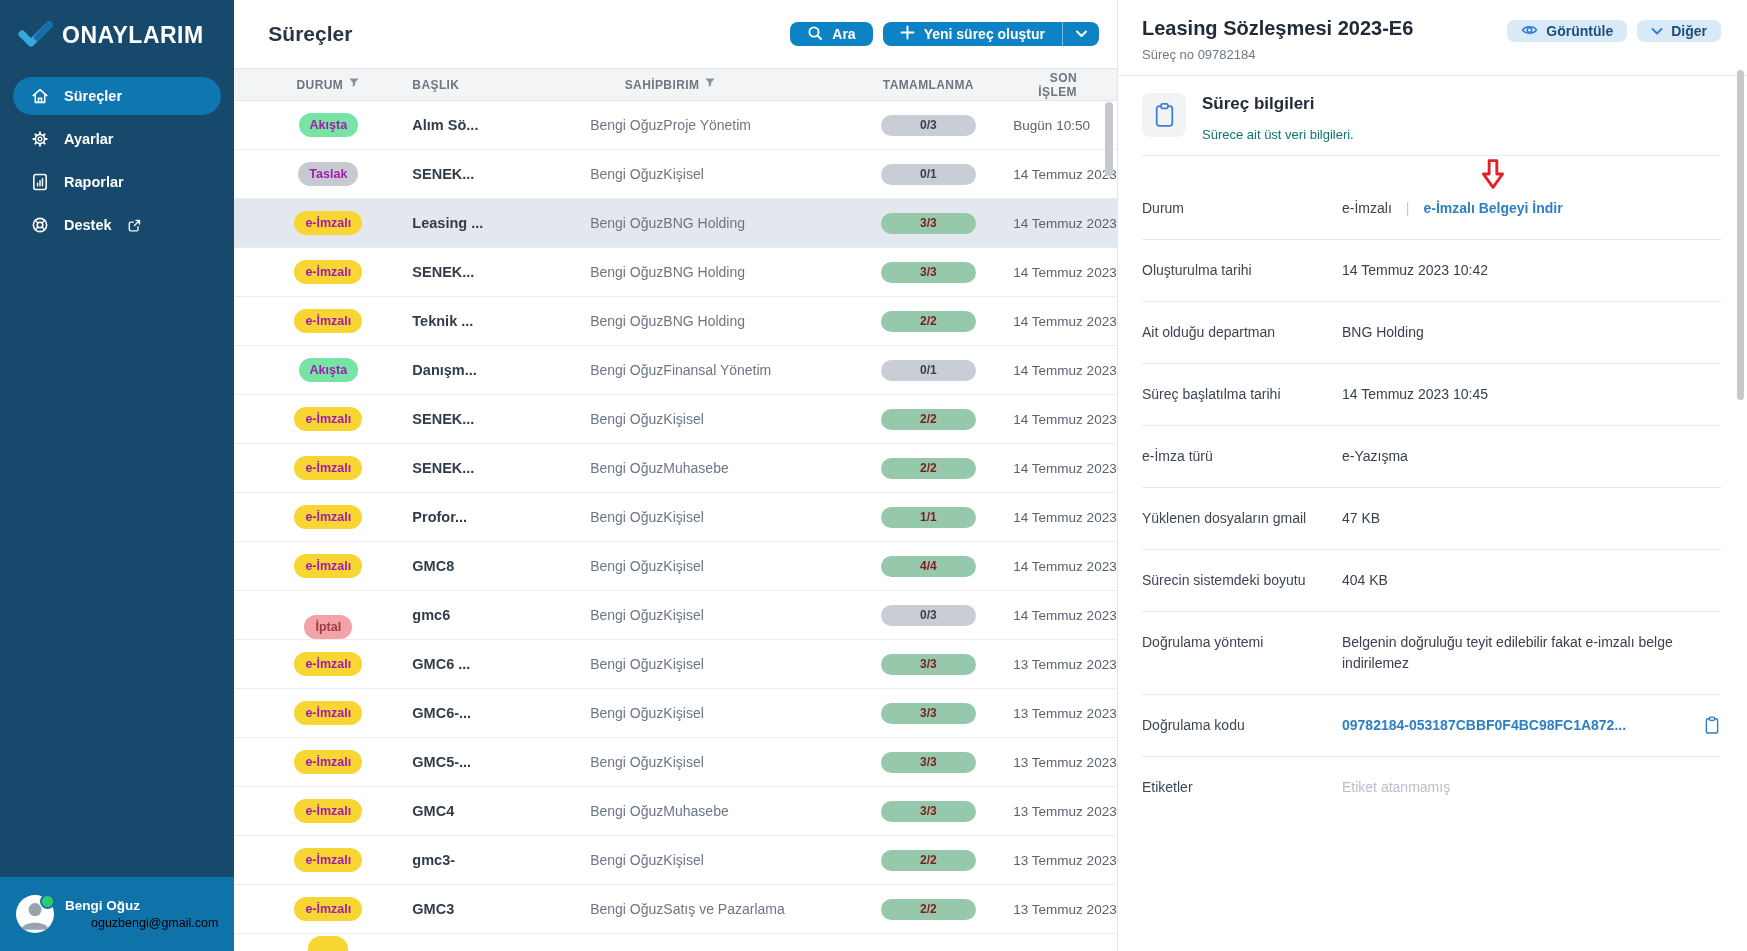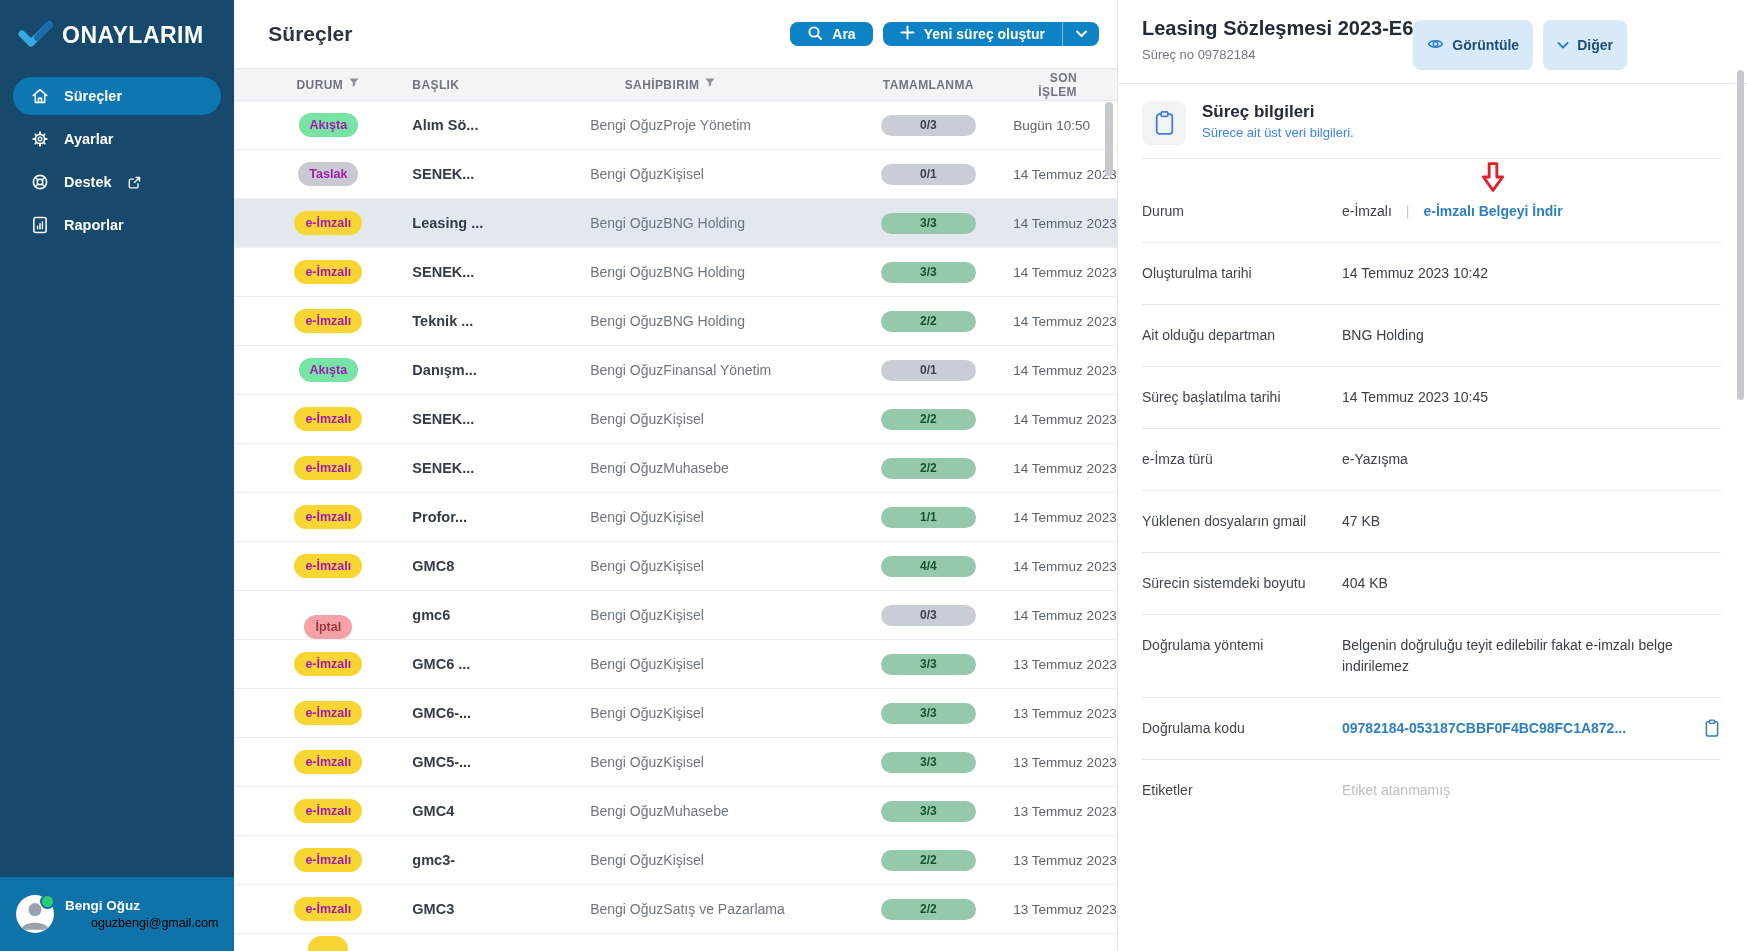--- a/index.html
+++ b/index.html
@@ -59,38 +59,38 @@
     font-size:12.5px;font-weight:700;color:#a21caf;white-space:nowrap;}
   .badge[data-type="green"]{background:var(--badge_green);}
   .badge[data-type="yellow"]{background:var(--badge_yellow);}
   .badge[data-type="gray"]{background:var(--badge_gray);}
   .badge[data-type="red"]{background:var(--badge_red);color:#9c3b44;margin-top:24px;}
   .cell-title{font-size:14.5px;font-weight:700;color:#333c49;white-space:nowrap;overflow:hidden;}
   .cell-owner,.cell-unit{font-size:14px;color:#6d7684;white-space:nowrap;}
   .pill{width:95px;height:21px;border-radius:11px;display:flex;align-items:center;justify-content:center;
     font-size:12px;font-weight:700;color:#3a414d;}
   .pill[data-type="gray"]{background:var(--pill_gray);}
-  .pill[data-type="green"]{background:var(--pill_green);color:#14532d;}
+  .pill[data-type="green"]{background:var(--pill_green);color:#7f1d1d;}
   .cell-last{font-size:13.5px;color:#5a6370;white-space:nowrap;}
   .row-partial{height:18px;overflow:hidden;border-bottom:none;}
   .row-partial .badge{margin-top:12px;width:40px;height:26px;box-sizing:border-box;}
   .t-scrollthumb{position:absolute;top:102px;right:4px;width:8px;height:74px;border-radius:4px;background:#c6cad0;cursor:pointer;}
 
   
   .panel{flex:0 0 629px;position:relative;background:#fff;display:flex;flex-direction:column;}
-  .p-header{display:flex;align-items:flex-start;padding:17px 26px 13px 24px;border-bottom:1px solid #e8eaed;}
+  .p-header{display:flex;justify-content:space-between;align-items:flex-start;padding:17px 26px 13px 24px;border-bottom:1px solid #e8eaed;}
   .p-title{font-size:20px;font-weight:700;color:#222b38;}
   .p-sub{font-size:13px;color:#6f7884;margin-top:7px;}
   .p-buttons{display:flex;gap:10px;padding-top:3px;}
-  .btn-light{display:flex;align-items:center;gap:8px;height:50px;padding:0 14px;border:none;border-radius:8px;
+  .btn-light{display:flex;align-items:center;gap:8px;height:22px;padding:0 14px;border:none;border-radius:8px;
     background:var(--light_button_bg);color:var(--light_button_text);font-size:14px;font-weight:700;cursor:pointer;font-family:inherit;}
   .p-section{display:flex;gap:16px;align-items:flex-start;padding:17px 24px 13px;}
   .icon-box{width:44px;height:44px;border-radius:8px;background:#f1f3f5;display:flex;align-items:center;justify-content:center;}
   .sec-title{font-size:17px;font-weight:700;color:#222b38;margin-top:1px;}
-  .sec-sub{font-size:13px;color:#3b82f6;margin-top:3px;}
+  .sec-sub{font-size:13px;color:#0f766e;margin-top:13px;}
   .fields{padding:0 26px 0 24px;}
   .field{display:flex;padding:20px 0;border-top:1px solid #e8eaed;position:relative;font-size:14px;}
   .field-durum{padding-top:42px;}
   .f-label{flex:0 0 200px;width:200px;box-sizing:border-box;padding-right:30px;color:#3e4653;line-height:1.45;}
   .f-value{flex:1 1 auto;color:#39414e;line-height:1.5;display:flex;align-items:flex-start;}
   .sep{color:#c3c9d1;margin:0 14px;}
   .link{color:var(--link);font-weight:700;cursor:pointer;text-decoration:none;white-space:nowrap;}
   .link-wrap{position:relative;display:inline-block;}
   .red-arrow{position:absolute;left:50%;transform:translateX(-50%);top:-40px;}
   .f-value-split{justify-content:space-between;align-items:flex-end;}
@@ -145,49 +145,49 @@
           </span>
           <span>Ayarlar</span>
 
         </div>
 
         <div class="nav-item">
           <span class="ico">
             <svg width="21" height="22" viewBox="0 0 22 22" fill="none" stroke="#fff" stroke-width="1.7" stroke-linecap="round" stroke-linejoin="round">
 
               <g>
+                <rect x="4.2" y="2.8" width="13.6" height="16.4" rx="2.2"></rect>
+                <path d="M8.3 15.2 v-2.8 M11 15.2 V9.6 M13.7 15.2 V7.4" stroke-width="1.6"></path>
+              </g>
+
+            </svg>
+          </span>
+          <span>Raporlar</span>
+
+        </div>
+
+        <div class="nav-item">
+          <span class="ico">
+            <svg width="21" height="22" viewBox="0 0 22 22" fill="none" stroke="#fff" stroke-width="1.7" stroke-linecap="round" stroke-linejoin="round">
+
+              <g>
                 <circle cx="11" cy="11" r="7.3"></circle>
                 <circle cx="11" cy="11" r="3.1"></circle>
                 <path d="M13.2 13.2 l3 3 M8.8 13.2 l-3 3 M13.2 8.8 l3 -3 M8.8 8.8 l-3 -3" stroke-width="1.5"></path>
               </g>
 
             </svg>
           </span>
           <span>Destek</span>
           <span class="ext">
             <svg width="13" height="13" viewBox="0 0 14 14" fill="none" stroke="#fff" stroke-width="1.5" stroke-linecap="round" stroke-linejoin="round">
               <path d="M10.8 8.4 v3 a1.4 1.4 0 0 1 -1.4 1.4 H2.8 A1.4 1.4 0 0 1 1.4 11.4 V4.8 a1.4 1.4 0 0 1 1.4 -1.4 h3"></path>
               <path d="M8.6 1.6 h3.8 V5.4 M12.2 1.8 L6.9 7.1"></path>
             </svg>
           </span>
-        </div>
-
-        <div class="nav-item">
-          <span class="ico">
-            <svg width="21" height="22" viewBox="0 0 22 22" fill="none" stroke="#fff" stroke-width="1.7" stroke-linecap="round" stroke-linejoin="round">
-
-              <g>
-                <rect x="4.2" y="2.8" width="13.6" height="16.4" rx="2.2"></rect>
-                <path d="M8.3 15.2 v-2.8 M11 15.2 V9.6 M13.7 15.2 V7.4" stroke-width="1.6"></path>
-              </g>
-
-            </svg>
-          </span>
-          <span>Raporlar</span>
-
         </div>
 
 
     </nav>
 
     <div class="user">
       <span class="avatar">
         <span class="avatar-circle">
           <svg width="38" height="38" viewBox="0 0 24 24">
             <circle cx="12" cy="9.2" r="4.1" fill="#9aa2ac"></circle>

